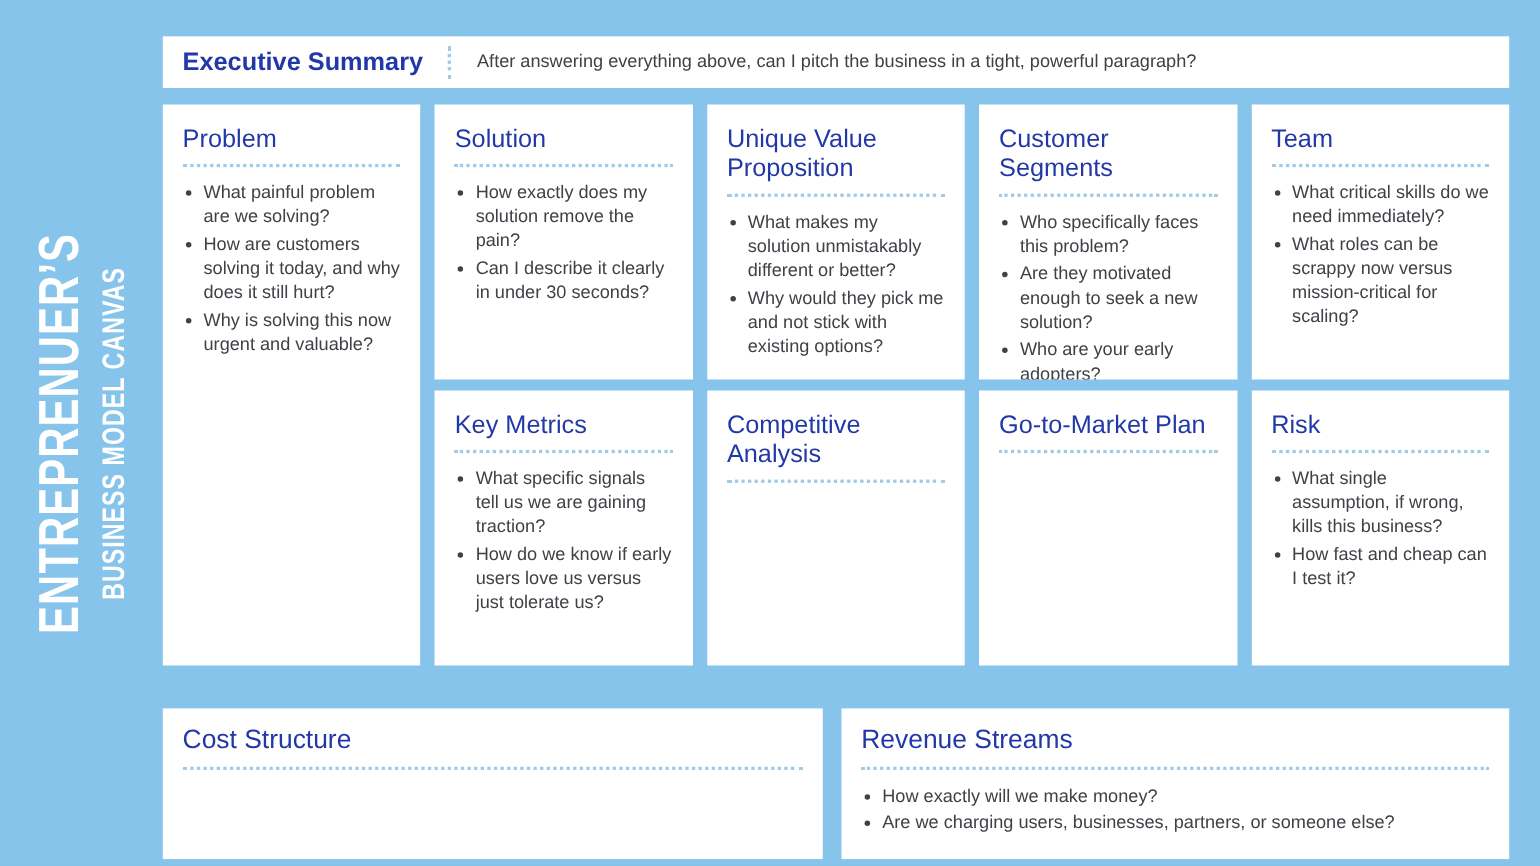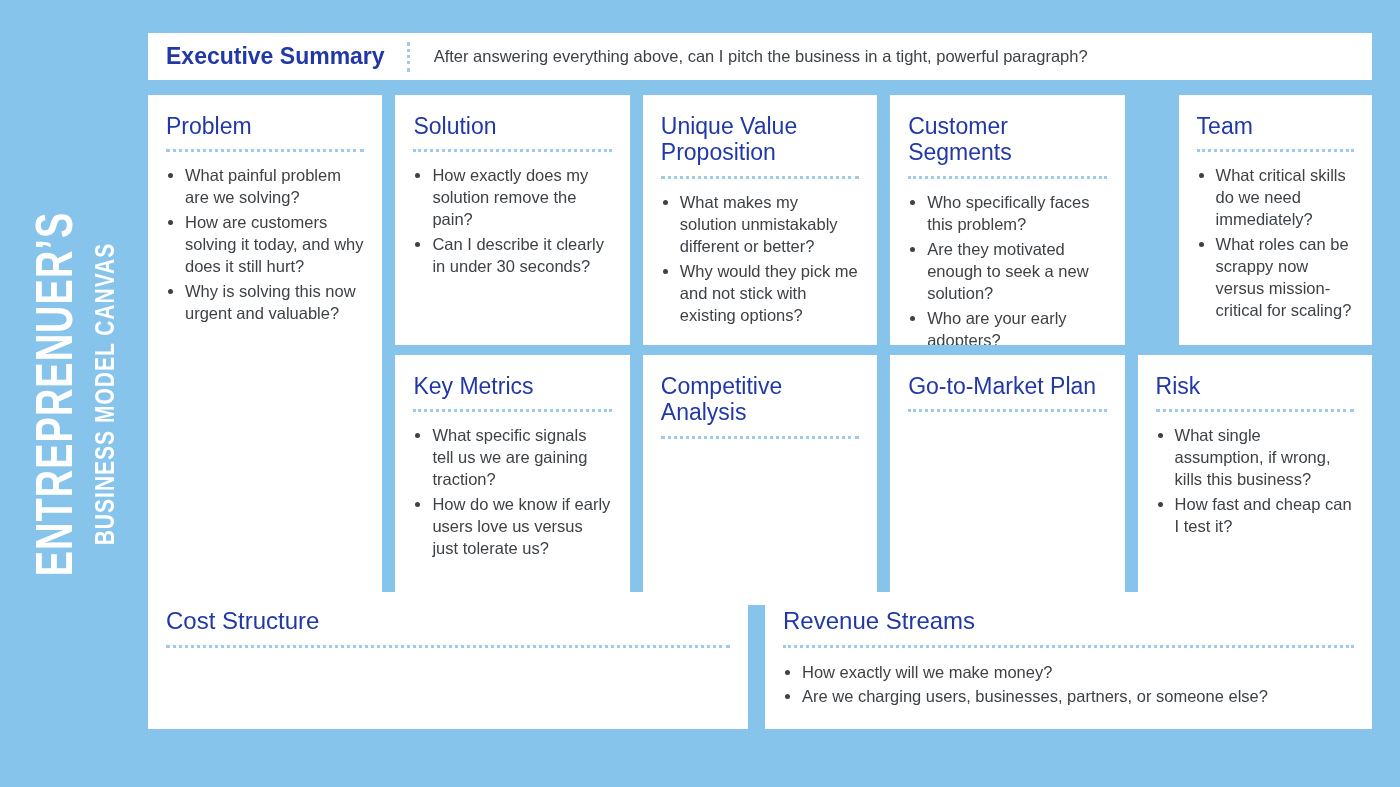--- a/index.html
+++ b/index.html
@@ -59,41 +59,41 @@
   }
   .card{
     background:var(--card);
     padding:18px 18px 14px 18px;
     overflow:hidden;
   }
   .card-problem{grid-column:1;grid-row:1 / 3;}
   .card-solution{grid-column:2;grid-row:1;}
   .card-uvp{grid-column:3;grid-row:1;}
   .card-customer-segments{grid-column:4;grid-row:1;}
-  .card-team{grid-column:5;grid-row:1;margin-left:41px;}
+  .card-team{grid-column:5;grid-row:1;}
   .card-key-metrics{grid-column:2;grid-row:2;}
   .card-competitive-analysis{grid-column:3;grid-row:2;}
   .card-gtm{grid-column:4;grid-row:2;}
   .card-risk{grid-column:5;grid-row:2;}
   .card-title{
     margin:0 0 10px 0;
     font-size:23px;font-weight:400;color:var(--heading);line-height:1.15;
   }
   .dotted{
     border-bottom:3px dotted var(--dot);
     margin:0 0 13px 0;
   }
   .bullets{
     margin:0;padding-left:19px;
     font-size:16.5px;line-height:1.33;color:var(--body);
   }
   .bullets li{margin-bottom:3px;}
   
   .bottom{
-    position:absolute;left:148px;top:592px;width:1224px;height:137px;
+    position:absolute;left:148px;top:644px;width:1224px;height:137px;
     display:flex;gap:17px;
   }
   .card-cost{width:600px;padding:15px 18px;}
   .card-revenue{flex:1;padding:15px 18px;}
   .bottom .card-title{font-size:24px;margin-bottom:10px;}
   .bottom .dotted{margin-bottom:14px;}
   .bottom .bullets li{margin-bottom:2px;}
 </style>
 </head>
 <body>

